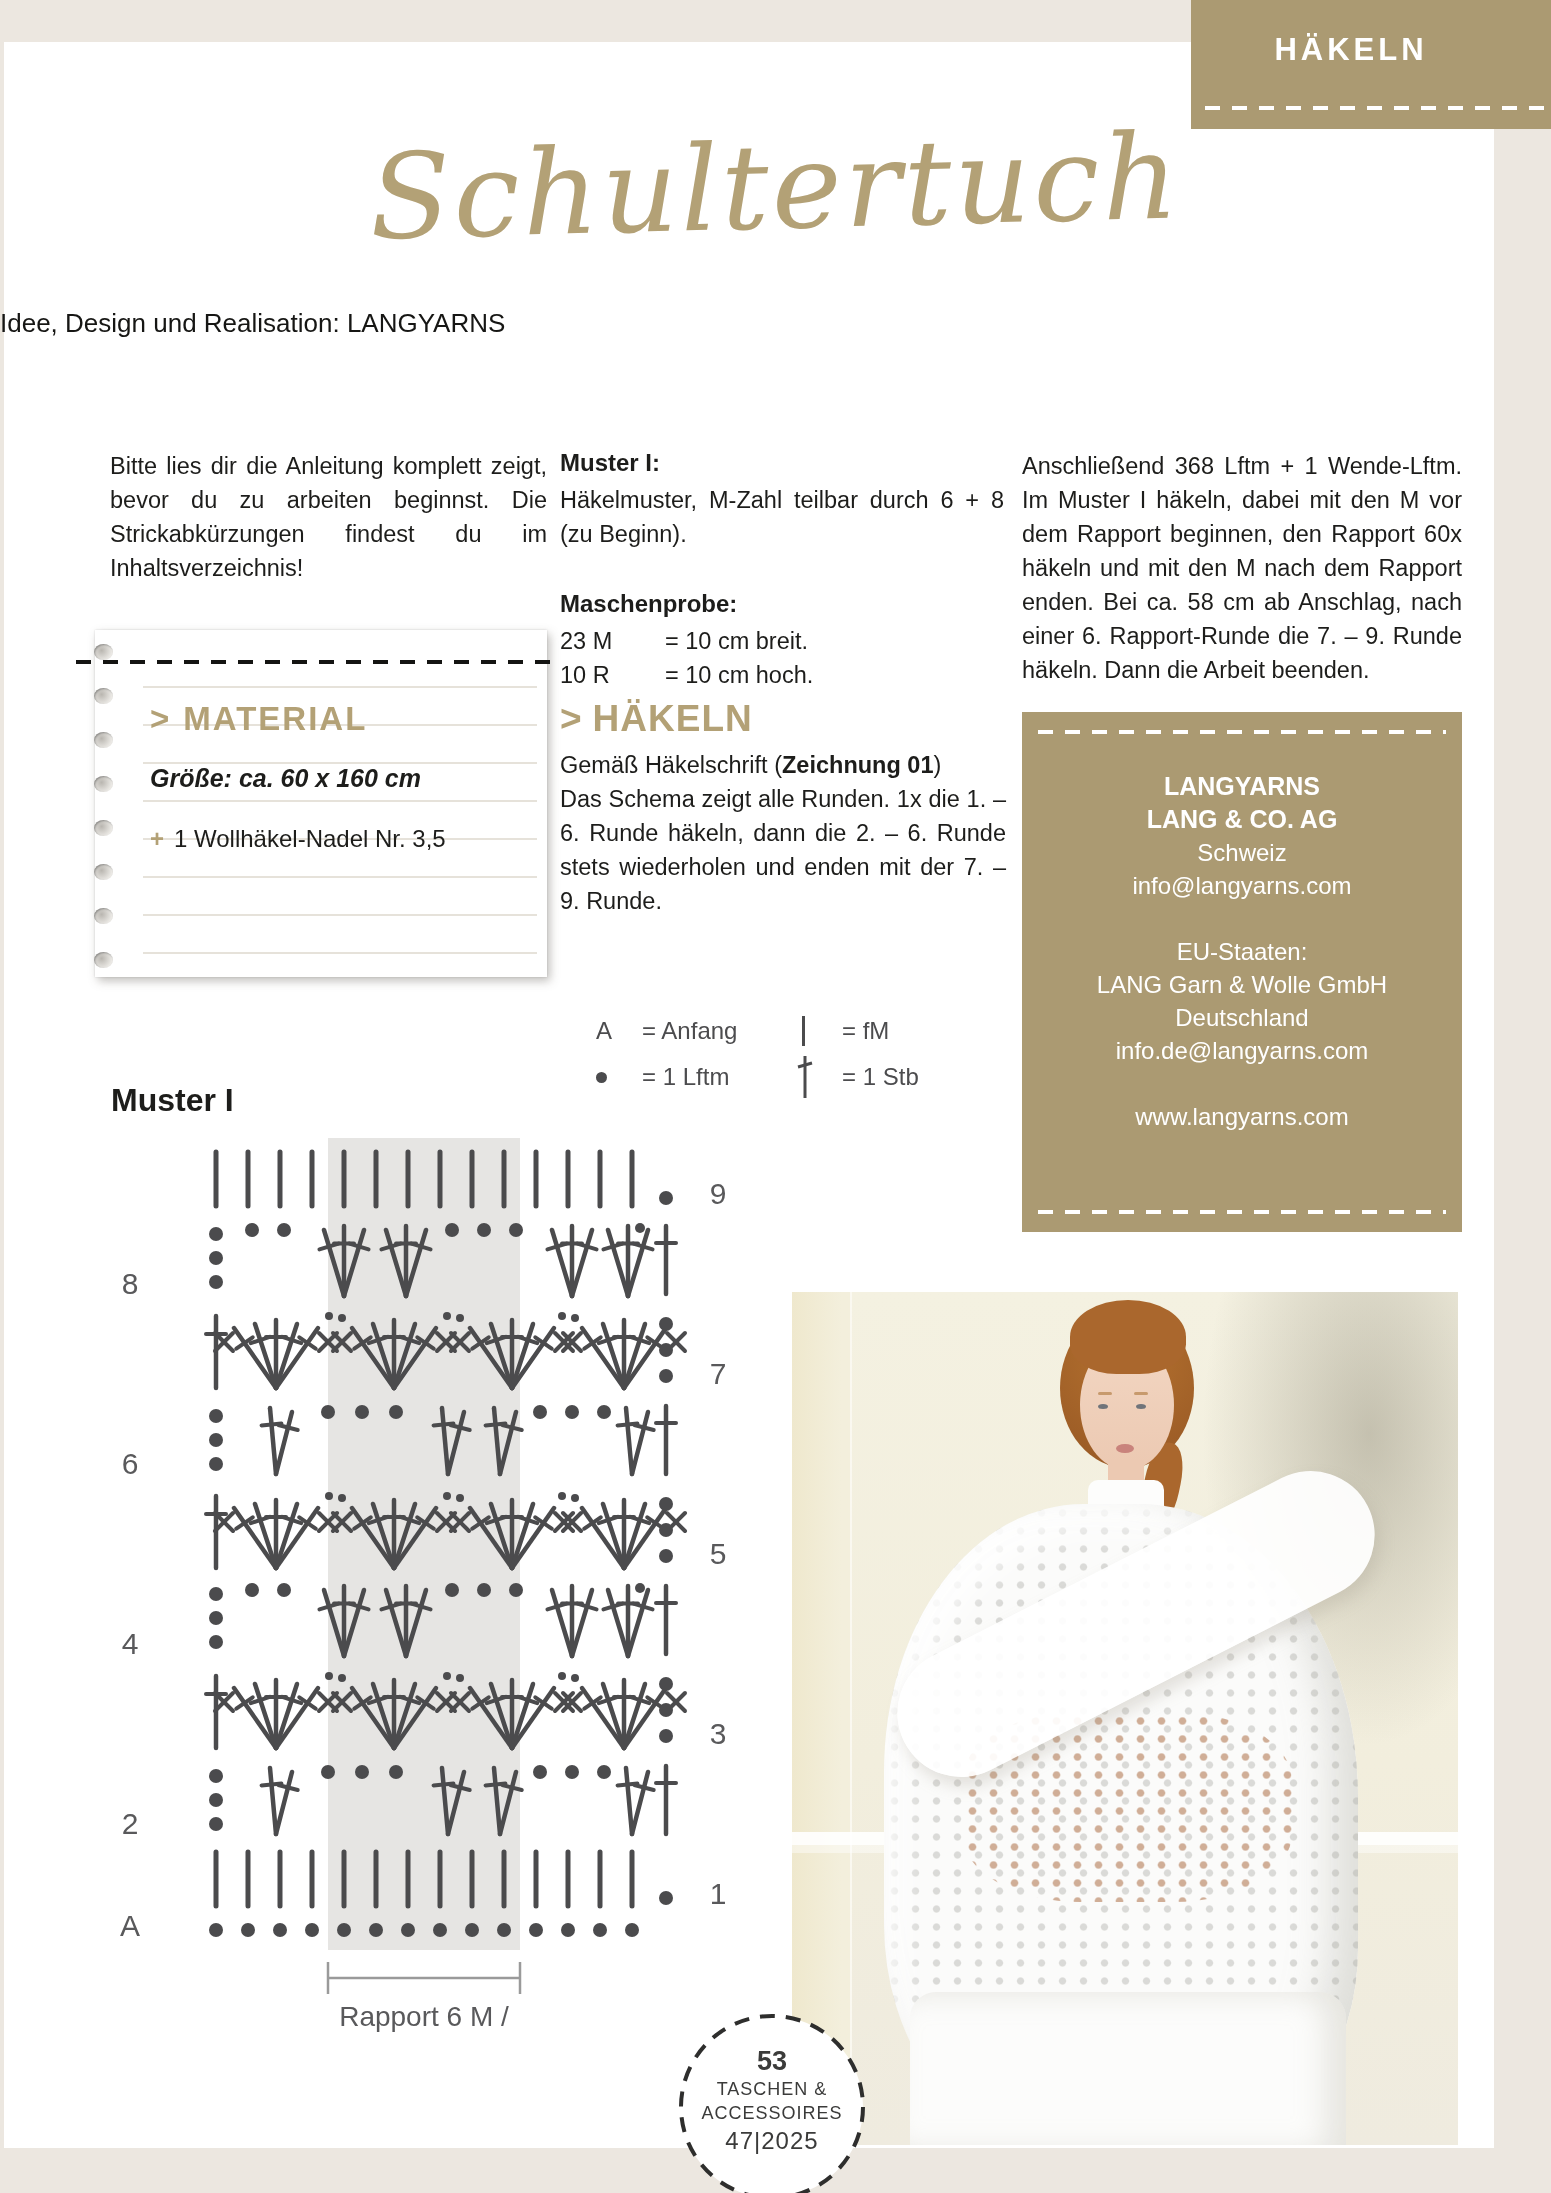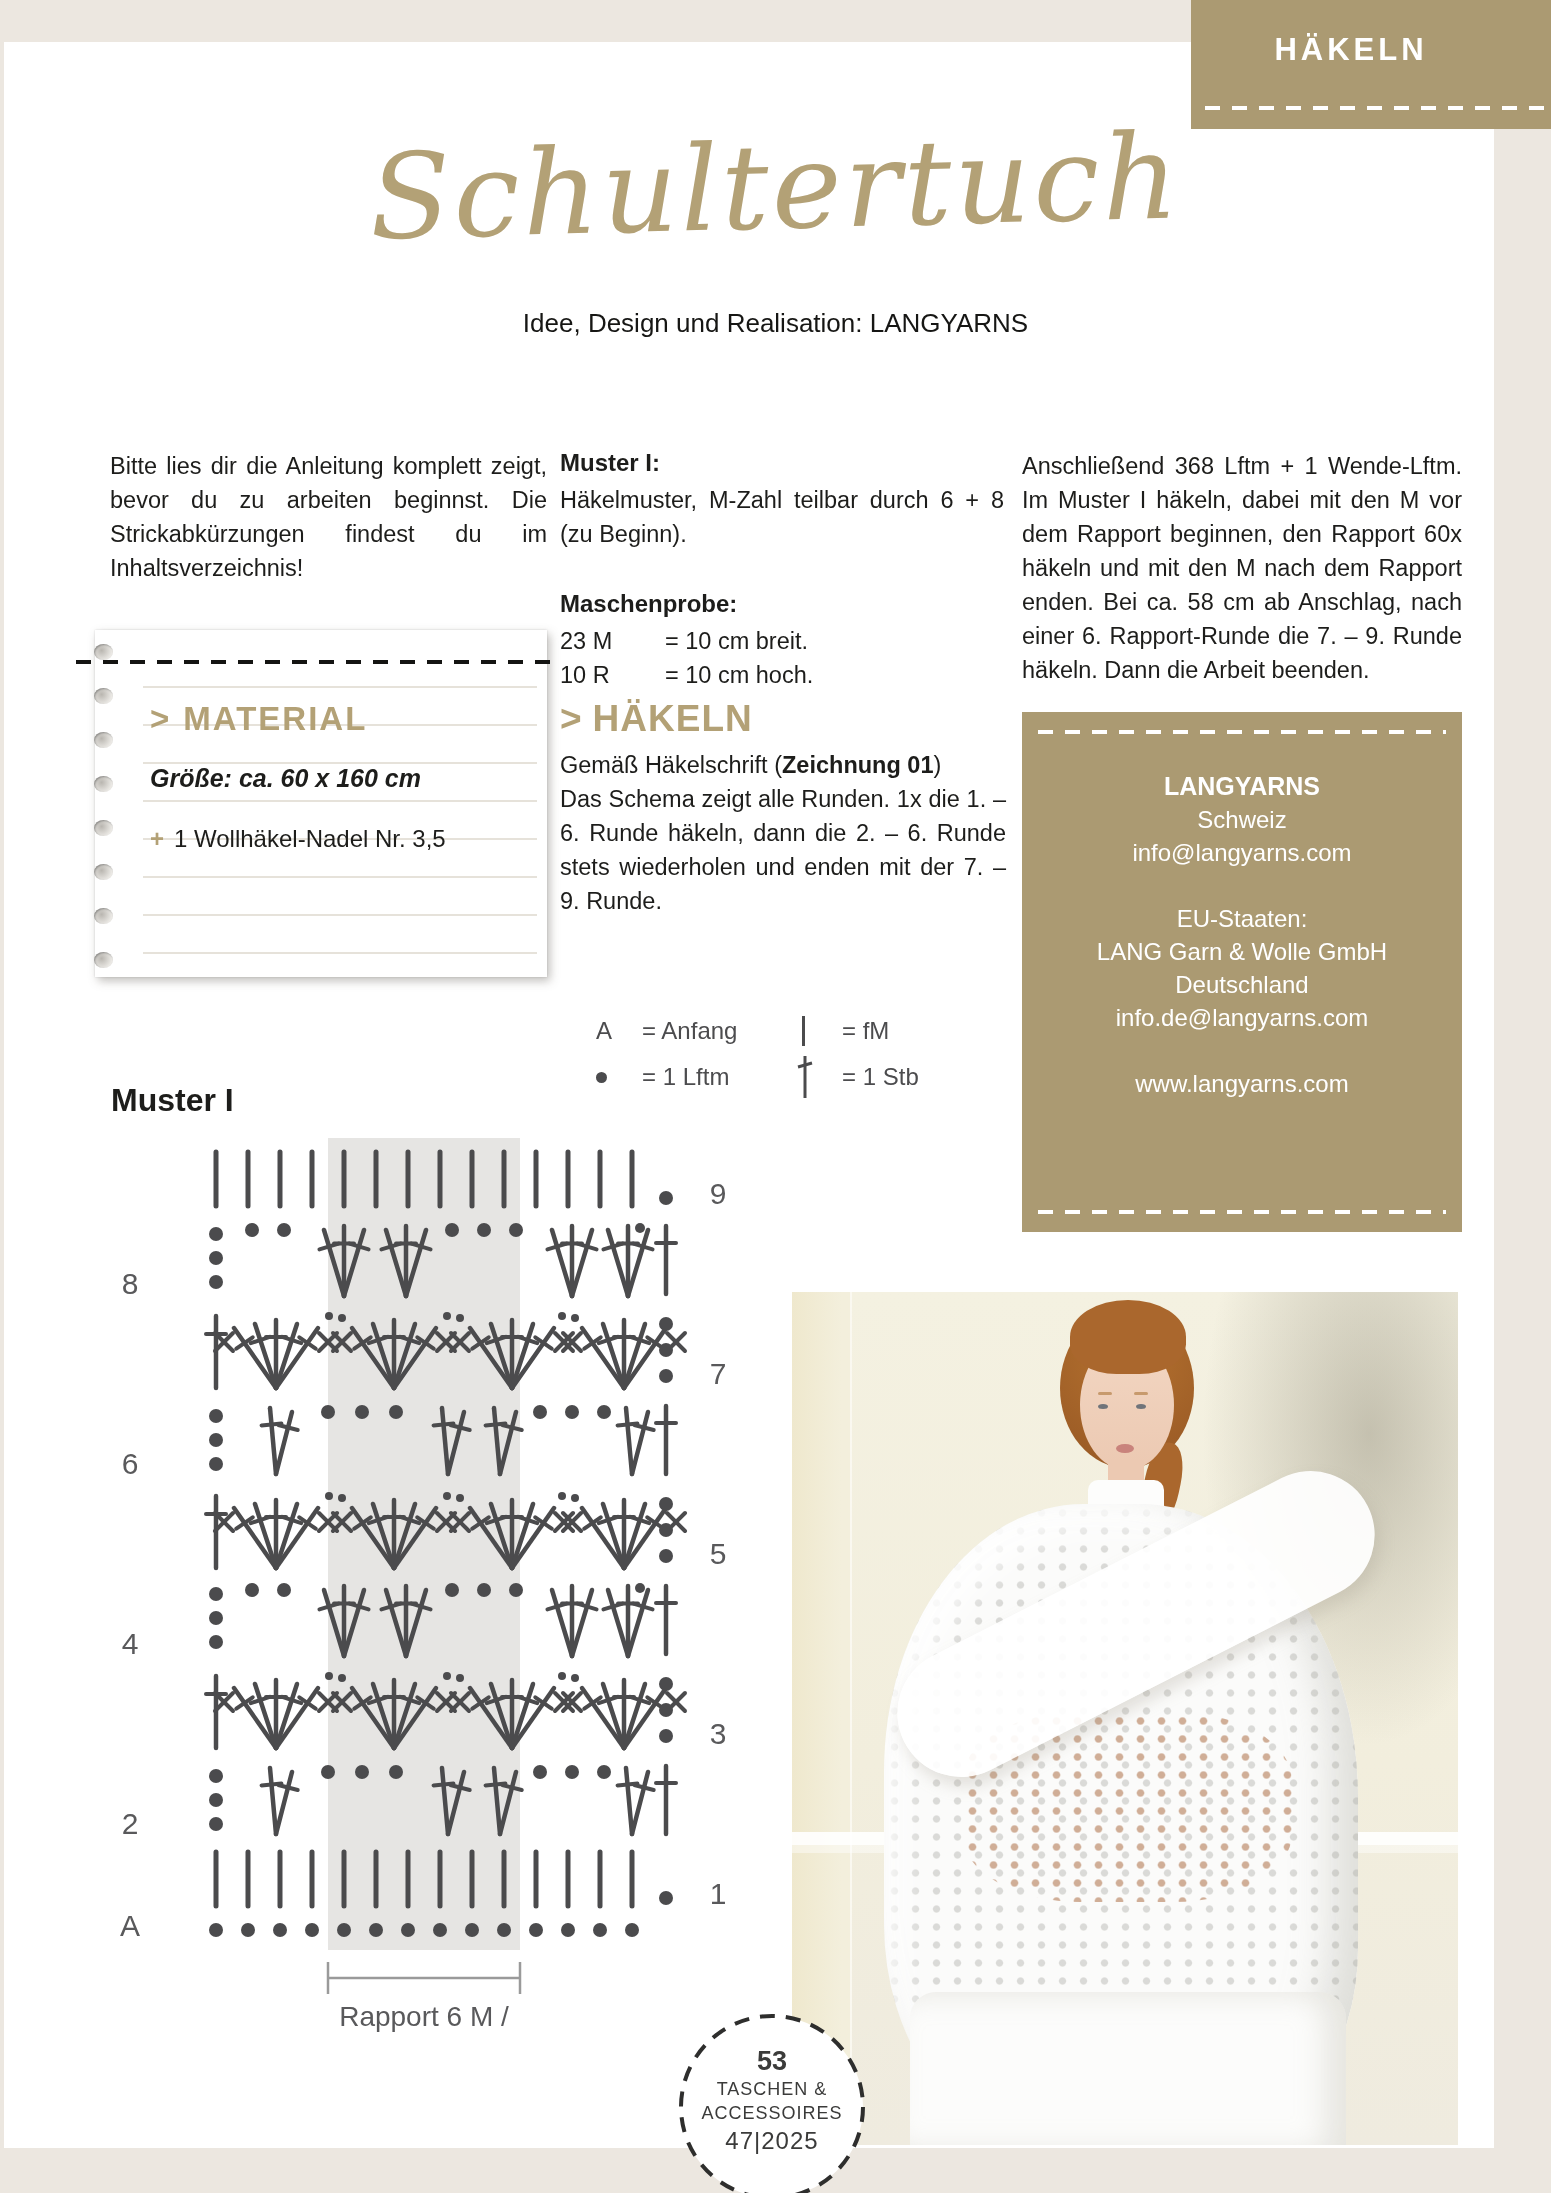--- a/index.html
+++ b/index.html
@@ -23,21 +23,21 @@
     color:#fff; font-size:31px; font-weight:bold; letter-spacing:4px;
   }
   .dash-h{height:4px; background:repeating-linear-gradient(90deg, currentColor 0 15px, transparent 15px 27px);}
   .tab-dash{position:absolute; left:14px; right:0; top:106px; color:#fff;}
   .title{
     position:absolute; left:0; top:118px; width:1551px; text-align:center;
     font-family:"DejaVu Serif", serif; font-style:italic;
     font-size:118px; color:#b3a176; letter-spacing:3px; transform:rotate(-1.5deg);
   }
   .subtitle{
-    position:absolute; left:0; top:308px; width:1551px; text-align:center;
+    position:absolute; left:0; top:308px; width:1551px; text-align:left;
     font-size:26px; color:#161614;
   }
   
   .textblock{font-size:23.5px; line-height:34px; text-align:justify;}
   .intro{position:absolute; left:110px; top:449px; width:437px;}
   .col2{left:560px; width:444px;}
   .col3{position:absolute; left:1022px; top:449px; width:440px;}
   .b{font-weight:bold;}
   .muster-head{position:absolute; left:560px; top:449px; width:444px; font-weight:bold; font-size:24px;}
   .muster-body{position:absolute; left:560px; top:483px; width:444px;}
@@ -232,20 +232,21 @@
   </div>
 </div>
 
 <div class="col3 textblock">Anschließend 368 Lftm + 1 Wende-Lftm. Im Muster I häkeln, dabei mit den M vor dem Rapport beginnen, den Rapport 60x häkeln und mit den M nach dem Rapport enden. Bei ca. 58 cm ab Anschlag, nach einer 6. Rapport-Runde die 7. – 9. Runde häkeln. Dann die Arbeit beenden.</div>
 
 <div class="contact">
   <div class="dash-h dash-top"></div>
   <div class="dash-h dash-bot"></div>
   <div class="contact-inner">
     <div class="bold">LANGYARNS</div>
+    <div class="bold">LANG &amp; CO. AG</div>
     <div>Schweiz</div>
     <div>info@langyarns.com</div>
     <div class="gap"></div>
     <div>EU-Staaten:</div>
     <div>LANG Garn &amp; Wolle GmbH</div>
     <div>Deutschland</div>
     <div>info.de@langyarns.com</div>
     <div class="gap"></div>
     <div>www.langyarns.com</div>
   </div>

